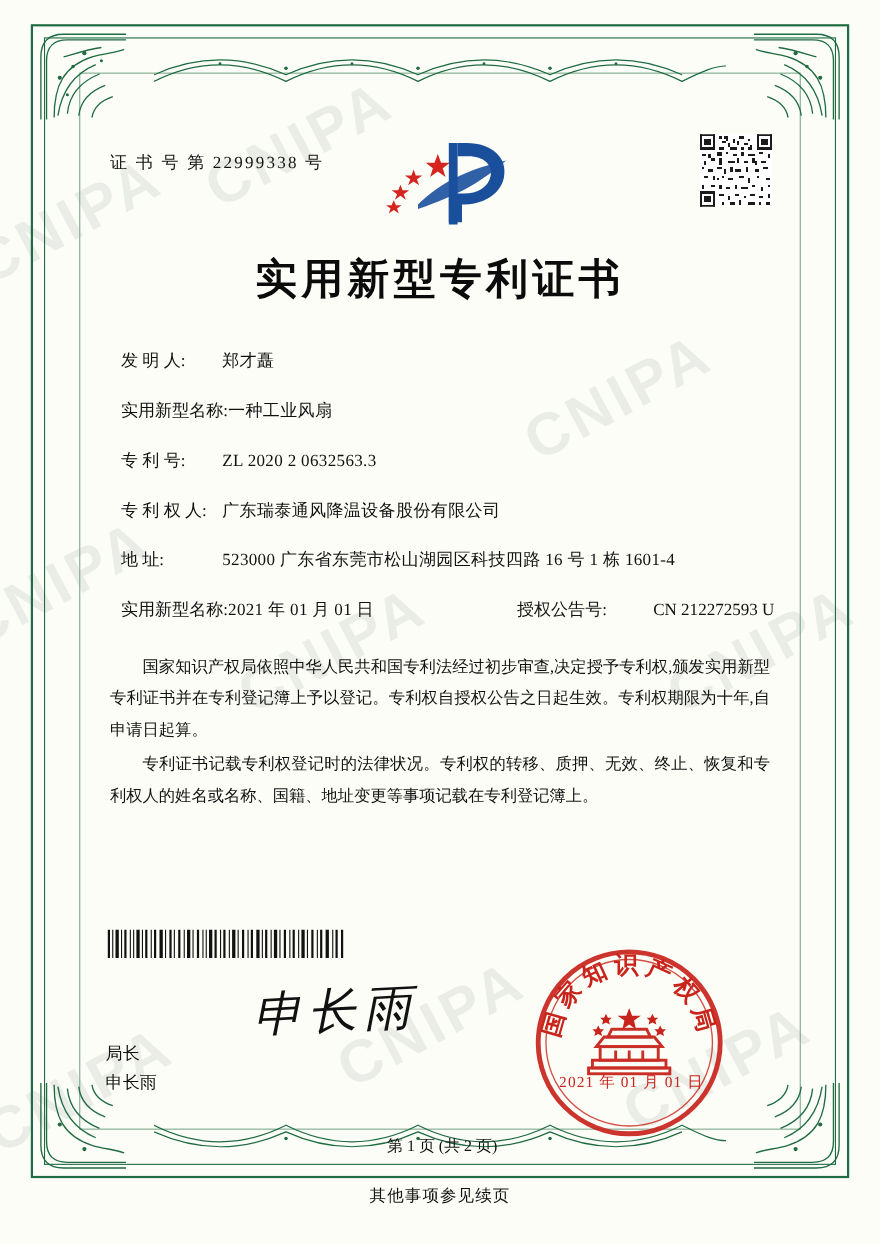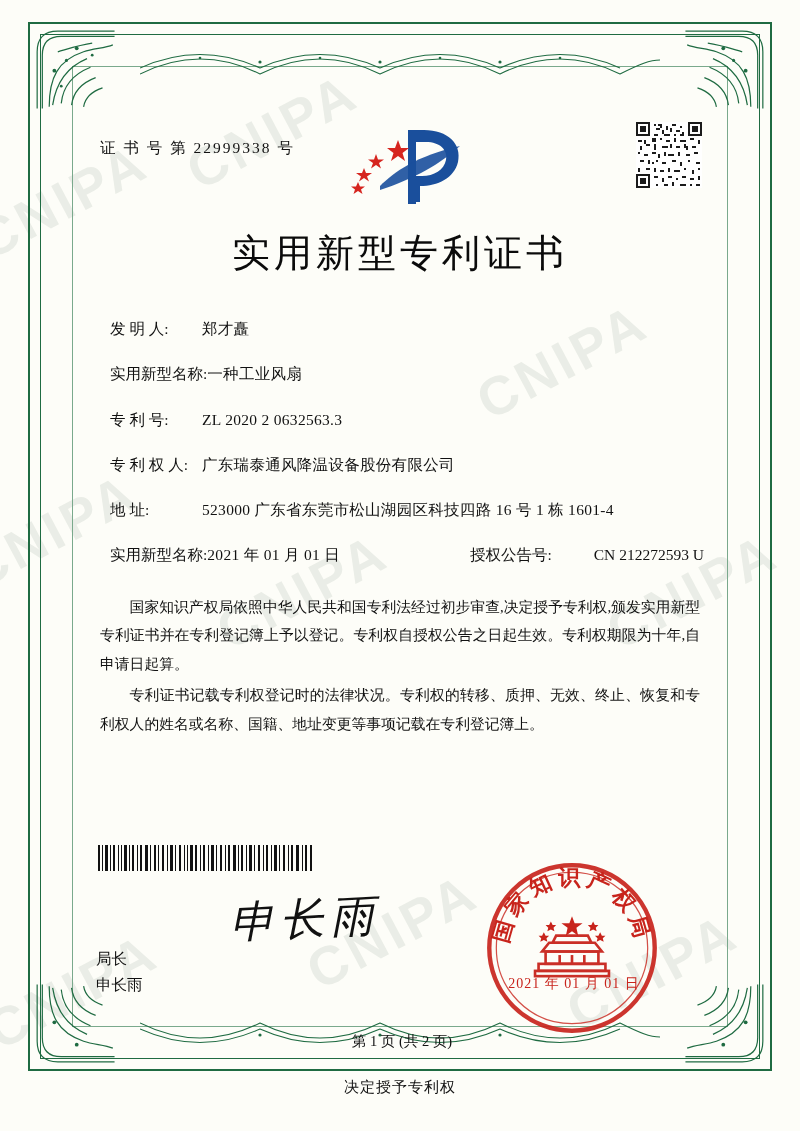--- a/index.html
+++ b/index.html
@@ -128,21 +128,21 @@
     right: 2px;
     top: 12px;
     width: 66px;
     height: 66px;
   }
   .qr svg { width: 100%; height: 100%; display: block; }
 
   .doc-title {
     text-align: center;
     font-size: 38px;
-    font-weight: normal;
+    font-weight: bold;
     letter-spacing: 4px;
     color: #0b0b0b;
     margin-top: 8px;
     font-family: "Liberation Serif", "DejaVu Serif", serif;
   }
 
   .fields {
     margin-top: 38px;
     padding-left: 14px;
   }
@@ -644,15 +644,15 @@
         <polygon points="124,70 126,74 130,74 127,77 128,81 124,79 120,81 121,77 118,74 122,74"></polygon>
         <polygon points="68,82 70,86 74,86 71,89 72,93 68,91 64,93 65,89 62,86 66,86"></polygon>
         <polygon points="132,82 134,86 138,86 135,89 136,93 132,91 128,93 129,89 126,86 130,86"></polygon>
       </g>
       <path d="M100 140 L100 170" stroke="#c8241c" stroke-width="2" opacity="0"></path>
     </svg>
   </div>
   <div class="seal-date">2021 年 01 月 01 日</div>
 
   <div class="page-no">第 1 页 (共 2 页)</div>
-  <div class="footer-note">决定授予专利权</div>
+  <div class="footer-note">其他事项参见续页</div>
 
 </div>
 
 </body></html>

